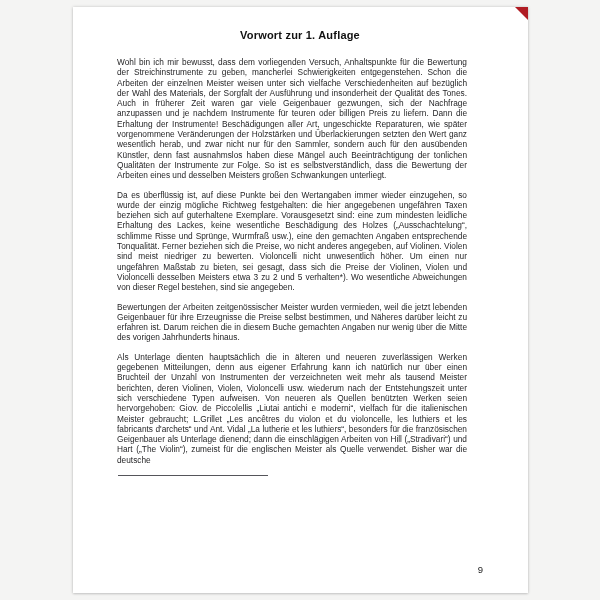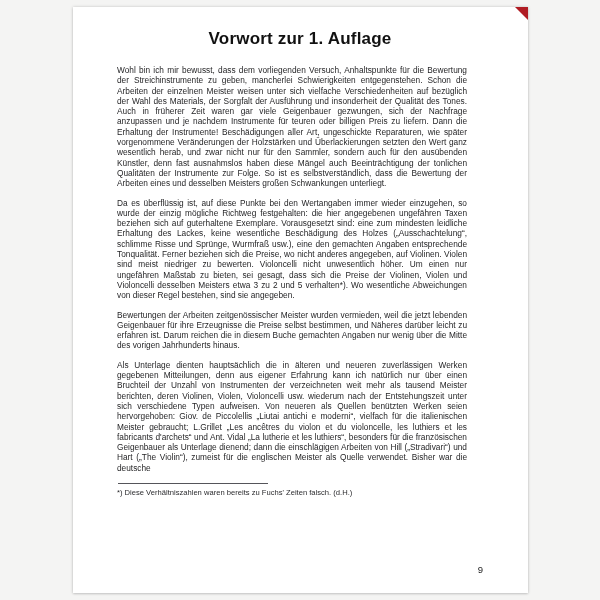--- a/index.html
+++ b/index.html
@@ -35,21 +35,21 @@
   .page-inner {
     position: absolute;
     left: 44px;
     top: 22px;
     width: 366px;
     height: 548px;
     color: #1c1c1e;
   }
   .title {
     margin: 0 0 16px 0;
-    font-size: 17px;
+    font-size: 11px;
     font-weight: bold;
     text-align: center;
     letter-spacing: 0.2px;
     color: #111;
   }
   .body-text p {
     margin: 0 16px 9px 0;
     font-size: 8.3px;
     line-height: 10.3px;
     text-align: justify;
@@ -87,18 +87,17 @@
     <div class="page-inner">
       <h1 class="title">Vorwort zur 1. Auflage</h1>
       <div class="body-text">
         <p>Wohl bin ich mir bewusst, dass dem vorliegenden Versuch, Anhaltspunkte für die Bewertung der Streichinstrumente zu geben, mancherlei Schwierigkeiten entgegenstehen. Schon die Arbeiten der einzelnen Meister weisen unter sich vielfache Verschiedenheiten auf bezüglich der Wahl des Materials, der Sorgfalt der Ausführung und insonderheit der Qualität des Tones. Auch in früherer Zeit waren gar viele Geigenbauer gezwungen, sich der Nachfrage anzupassen und je nachdem Instrumente für teuren oder billigen Preis zu liefern. Dann die Erhaltung der Instrumente! Beschädigungen aller Art, ungeschickte Reparaturen, wie später vorgenommene Veränderungen der Holzstärken und Überlackierungen setzten den Wert ganz wesentlich herab, und zwar nicht nur für den Sammler, sondern auch für den ausübenden Künstler, denn fast ausnahmslos haben diese Mängel auch Beeinträchtigung der tonlichen Qualitäten der Instrumente zur Folge. So ist es selbstverständlich, dass die Bewertung der Arbeiten eines und desselben Meisters großen Schwankungen unterliegt.</p>
         <p>Da es überflüssig ist, auf diese Punkte bei den Wertangaben immer wieder einzugehen, so wurde der einzig mögliche Richtweg festgehalten: die hier angegebenen ungefähren Taxen beziehen sich auf guterhaltene Exemplare. Vorausgesetzt sind: eine zum mindesten leidliche Erhaltung des Lackes, keine wesentliche Beschädigung des Holzes („Ausschachtelung“, schlimme Risse und Sprünge, Wurmfraß usw.), eine den gemachten Angaben entsprechende Tonqualität. Ferner beziehen sich die Preise, wo nicht anderes angegeben, auf Violinen. Violen sind meist niedriger zu bewerten. Violoncelli nicht unwesentlich höher. Um einen nur ungefähren Maßstab zu bieten, sei gesagt, dass sich die Preise der Violinen, Violen und Violoncelli desselben Meisters etwa 3 zu 2 und 5 verhalten*). Wo wesentliche Abweichungen von dieser Regel bestehen, sind sie angegeben.</p>
         <p>Bewertungen der Arbeiten zeitgenössischer Meister wurden vermieden, weil die jetzt lebenden Geigenbauer für ihre Erzeugnisse die Preise selbst bestimmen, und Näheres darüber leicht zu erfahren ist. Darum reichen die in diesem Buche gemachten Angaben nur wenig über die Mitte des vorigen Jahrhunderts hinaus.</p>
         <p>Als Unterlage dienten hauptsächlich die in älteren und neueren zuverlässigen Werken gegebenen Mitteilungen, denn aus eigener Erfahrung kann ich natürlich nur über einen Bruchteil der Unzahl von Instrumenten der verzeichneten weit mehr als tausend Meister berichten, deren Violinen, Violen, Violoncelli usw. wiederum nach der Entstehungszeit unter sich verschiedene Typen aufweisen. Von neueren als Quellen benützten Werken seien hervorgehoben: Giov. de Piccolellis „Liutai antichi e moderni“, vielfach für die italienischen Meister gebraucht; L.Grillet „Les ancêtres du violon et du violoncelle, les luthiers et les fabricants d'archets“ und Ant. Vidal „La lutherie et les luthiers“, besonders für die französischen Geigenbauer als Unterlage dienend; dann die einschlägigen Arbeiten von Hill („Stradivari“) und Hart („The Violin“), zumeist für die englischen Meister als Quelle verwendet. Bisher war die deutsche</p>
       </div>
       <div class="footnote-block">
         <div class="footnote-rule"></div>
-        <p class="footnote">*) Diese Verhältniszahlen waren bereits zu Fuchs' Zeiten falsch. (d.H.)</p>
       </div>
       <div class="page-number">9</div>
     </div>
   </div>
 </div>
 
 </body></html>

